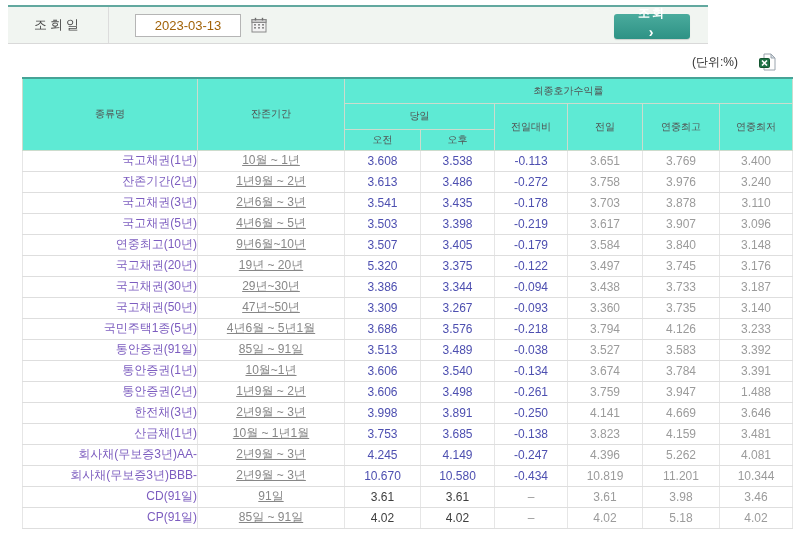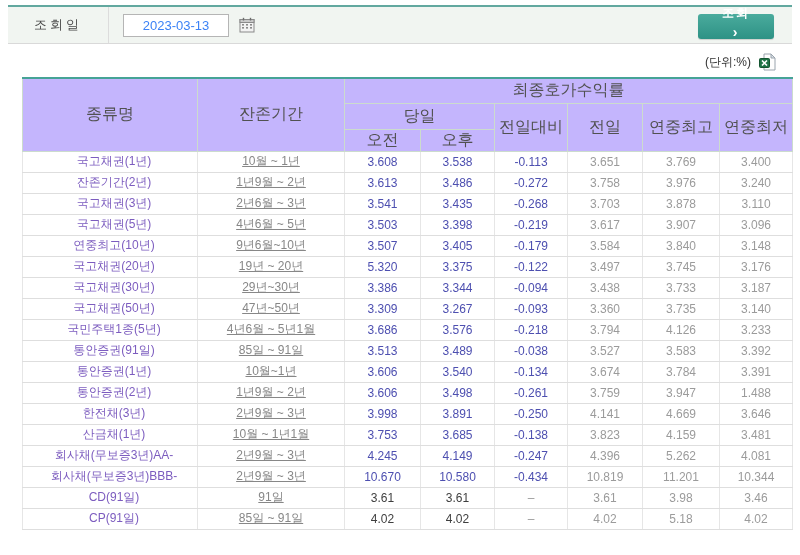--- a/index.html
+++ b/index.html
@@ -1,62 +1,62 @@
 <!DOCTYPE html>
 <html><head>
 <meta charset="utf-8">
 <style>
   * { box-sizing: border-box; margin: 0; padding: 0; }
   html,body { width: 800px; height: 555px; background: #fff;
     font-family: "Liberation Sans", "DejaVu Sans", sans-serif; }
   .page { position: relative; width: 800px; height: 555px; overflow: hidden; }
 
   
-  .search-bar { position: absolute; left: 8px; top: 5px; width: 784px; height: 39px;
+  .search-bar { position: absolute; left: 8px; top: 5px; width: 700px; height: 39px;
     background: #f1f5f1; border-top: 2px solid #62a89f; border-bottom: 1px solid #d9d9d9;
     display: flex; align-items: center; }
   .label-cell { width: 100px; text-align: center; font-size: 13px; color: #4a4a4a; letter-spacing: 3px; }
   .bar-divider { width: 1px; height: 100%; background: #dcdcdc; }
-  .date-input { margin-left: 14px; width: 106px; height: 23px; border: 1px solid #b5b5b5;
-    background: #fff; text-align: center; font-size: 13px; color: #3b82f6;
+  .date-input { margin-left: 26px; width: 106px; height: 23px; border: 1px solid #b5b5b5;
+    background: #fff; text-align: center; font-size: 13px; color: #a16207;
     font-family: "Liberation Sans", sans-serif; }
   .cal-btn { margin-left: 10px; background: none; border: none; cursor: pointer; line-height: 0; }
   .search-btn { position: absolute; right: 18px; top: 7px; height: 25px; min-width: 76px;
     border: none; border-radius: 3px; cursor: pointer;
     background: linear-gradient(#4aab9d, #2e9285); color: #fff;
     font-size: 12px; font-weight: bold; letter-spacing: 2px;
     display: flex; align-items: center; justify-content: flex-end; gap: 5px; padding: 0 12px;
     font-family: "Liberation Sans", sans-serif; box-shadow: 0 1px 1px rgba(0,0,0,.15); flex-direction: column; }
   .search-btn .arr { font-size: 14px; line-height: 1; margin-top: -2px; }
 
   
-  .unit-row { position: absolute; top: 53px; right: 24px; display: flex; align-items: center; gap: 8px; }
+  .unit-row { position: absolute; top: 53px; right: 24px; display: flex; align-items: center; gap: 21px; }
   .unit-label { font-size: 12px; color: #333; }
   .excel-btn { background: none; border: none; cursor: pointer; line-height: 0; }
 
   
   table.yield { position: absolute; left: 22px; top: 77px; width: 770px;
     border-collapse: collapse; table-layout: fixed;
     border-top: 2px solid #46a396; border-bottom: 1px solid #cfcfcf; }
   table.yield col.c-name { width: 175px; }
   table.yield col.c-mat  { width: 147px; }
   table.yield col.c-am   { width: 76px; }
   table.yield col.c-pm   { width: 74px; }
   table.yield col.c-chg  { width: 73px; }
   table.yield col.c-prev { width: 75px; }
   table.yield col.c-high { width: 77px; }
   table.yield col.c-low  { width: 73px; }
-  thead th { background: #c4b5fd; border: 1px solid #ccdccd; color: #515151;
-    font-weight: normal; font-size: 16px; }
+  thead th { background: #5eead4; border: 1px solid #ccdccd; color: #515151;
+    font-weight: normal; font-size: 10px; }
   thead tr.h1 th { height: 25px; }
   thead tr.h2 th { height: 26px; }
   thead tr.h3 th { height: 21px; margin-left: 36px; }
   tbody td { height: 21px; font-size: 12px; text-align: center;
     border-bottom: 1px solid #dedede; border-left: 1px solid #e6e6e6; border-right: 1px solid #e6e6e6; }
-  tbody td.name { text-align: center; padding-left: 8px; color: #7c5cbf; }
+  tbody td.name { text-align: right; padding-left: 8px; color: #7c5cbf; }
   tbody td.mat  { color: #878787; text-decoration: underline; }
   tbody td.v-blue { color: #4d4fb0; }
   tbody td.v-gray { color: #9b9b9b; }
   tr.no-change td.v-blue { color: #3e3e3e; }
   tr.no-change td.chg { color: #9b9b9b; }
 </style>
 </head>
 <body>
 
 <div class="page">
@@ -147,21 +147,21 @@
       <td class="v-blue chg">-0.272</td>
       <td class="v-gray">3.758</td>
       <td class="v-gray">3.976</td>
       <td class="v-gray">3.240</td>
     </tr>
         <tr>
       <td class="name">국고채권(3년)</td>
       <td class="mat">2년6월 ~ 3년</td>
       <td class="v-blue">3.541</td>
       <td class="v-blue">3.435</td>
-      <td class="v-blue chg">-0.268</td>
+      <td class="v-blue chg">-0.178</td>
       <td class="v-gray">3.703</td>
       <td class="v-gray">3.878</td>
       <td class="v-gray">3.110</td>
     </tr>
         <tr>
       <td class="name">국고채권(5년)</td>
       <td class="mat">4년6월 ~ 5년</td>
       <td class="v-blue">3.503</td>
       <td class="v-blue">3.398</td>
       <td class="v-blue chg">-0.219</td>

